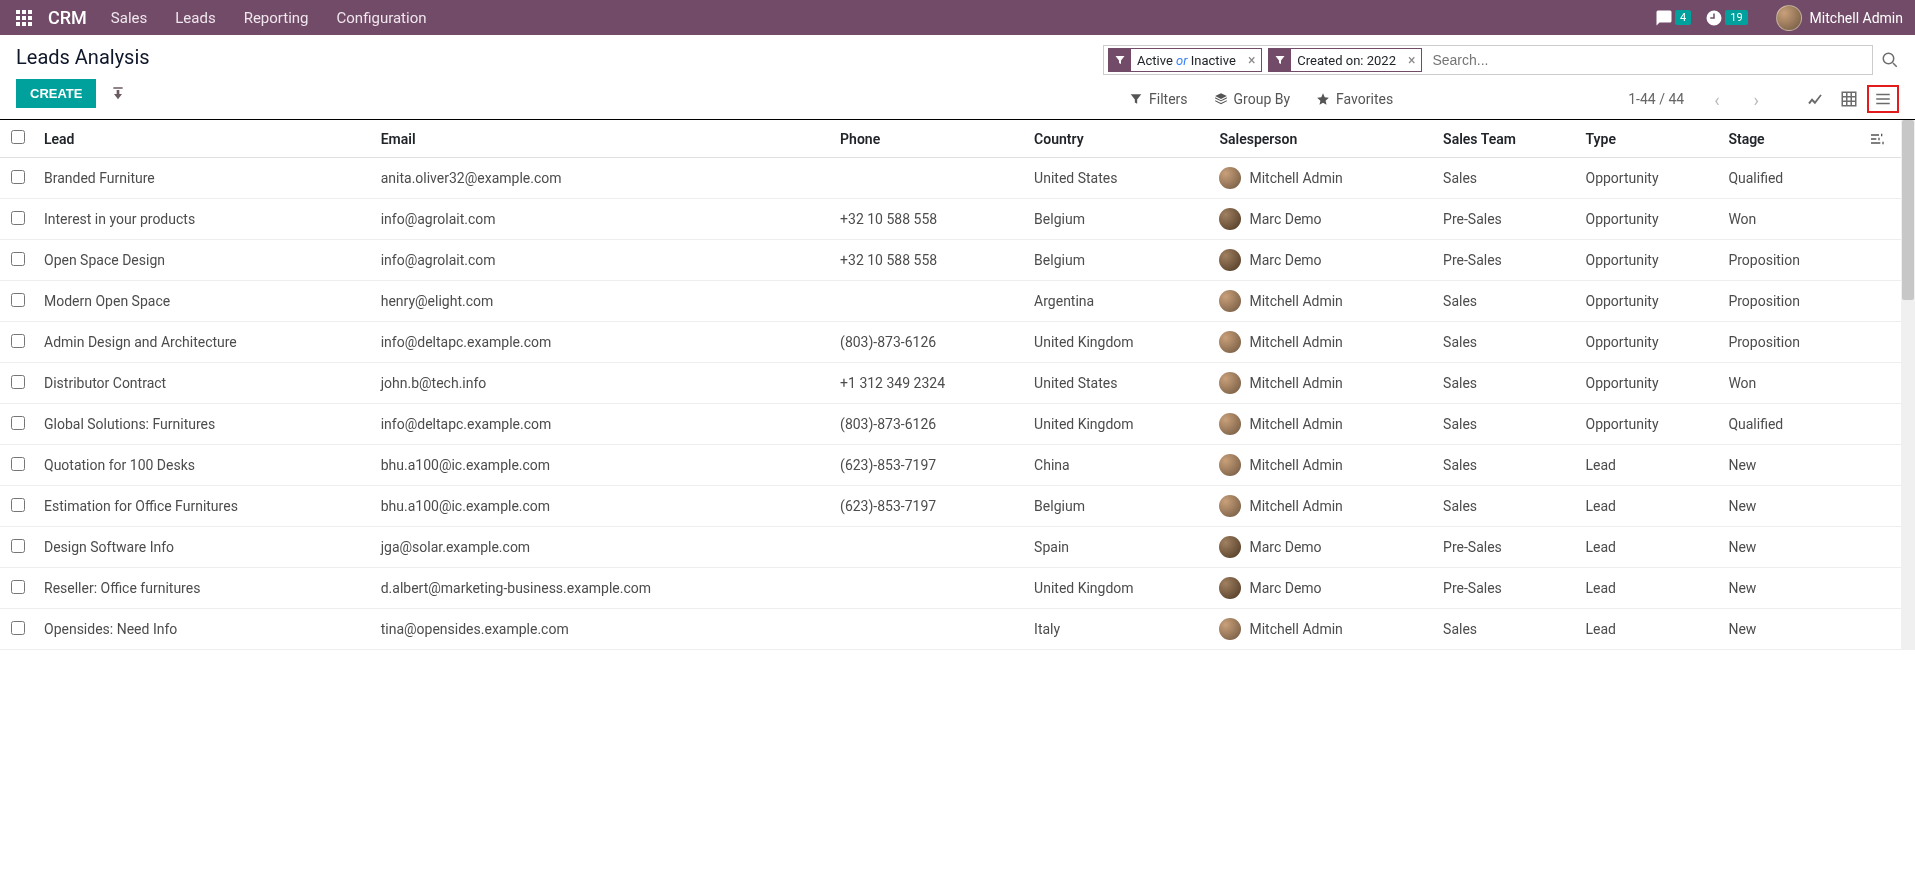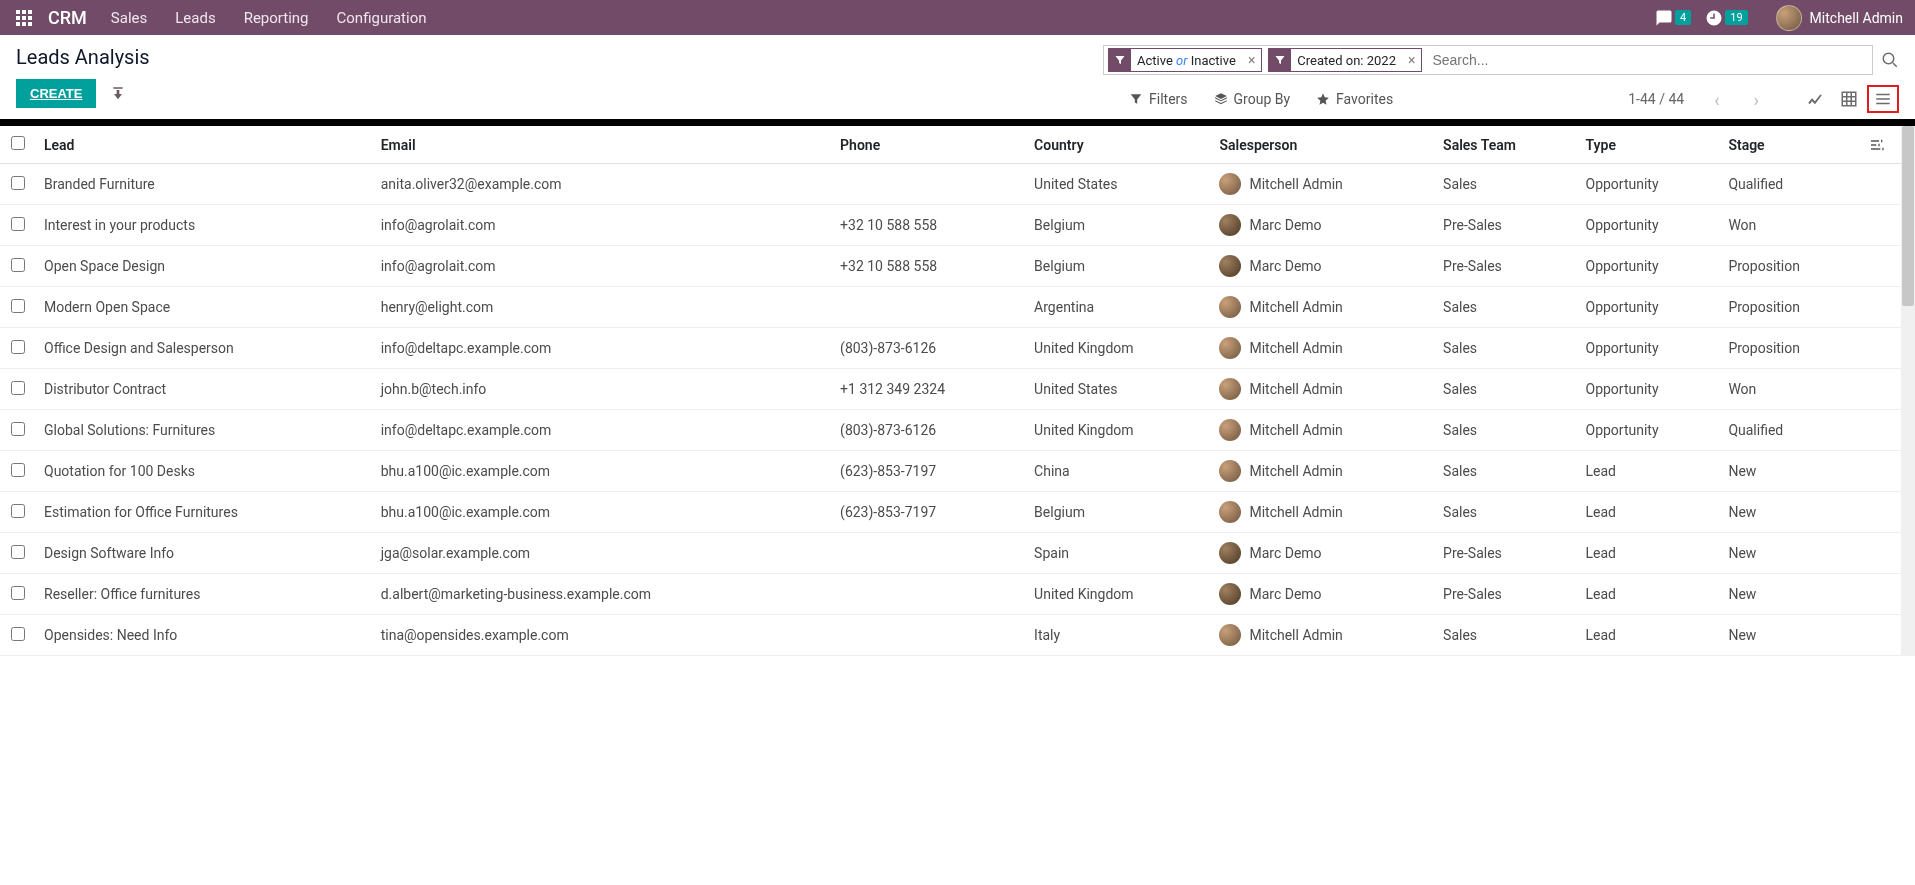--- a/index.html
+++ b/index.html
@@ -16,21 +16,21 @@
   .nav-icon-group { display: flex; align-items: center; gap: 14px; }
   .icon-badge { position: relative; display: flex; align-items: center; cursor: pointer; }
   .badge { background: #00a09d; color: #fff; font-size: 11px; padding: 1px 5px; border-radius: 2px; margin-left: 2px; }
   .user-block { display: flex; align-items: center; gap: 8px; margin-left: 14px; cursor: pointer; }
   .avatar-sm { width: 26px; height: 26px; border-radius: 50%; background: radial-gradient(circle at 30% 30%, #c9a07a, #6d553e); border: 1px solid rgba(255,255,255,.4); }
   
   
   .control-bar { display: flex; align-items: flex-start; padding: 10px 16px 0 16px; }
   .cb-left { flex: 0 0 auto; }
   .page-title { font-size: 20px; color: #0f172a; margin-bottom: 10px; }
-  .btn-create { background: #00a09d; color: #fff; border: none; padding: 7px 14px; font-weight: 600; font-size: 13px; cursor: pointer; text-decoration: underline; }
+  .btn-create { background: #00a09d; color: #fff; border: none; padding: 7px 14px; font-weight: 600; font-size: 13px; cursor: pointer; }
   .btn-dl { margin-left: 14px; color: #6b5b63; cursor: pointer; font-size: 15px; }
   .cb-right { flex: 1; display: flex; flex-direction: column; align-items: flex-end; gap: 10px; }
   
   
   .search-row { display: flex; align-items: center; width: 770px; border: 1px solid #ccc; padding: 2px 4px; gap: 6px; }
   .facet { display: flex; align-items: center; border: 1px solid #714b67; }
   .facet-icon { background: #714b67; color: #fff; width: 22px; height: 22px; display: flex; align-items: center; justify-content: center; }
   .facet-label { padding: 2px 6px; font-size: 13px; }
   .facet-label em { font-style: italic; color: #3b82f6; }
   .facet-x { padding: 0 6px; color: #888; cursor: pointer; }
@@ -42,21 +42,21 @@
   .toolbar-row { display: flex; align-items: center; gap: 26px; width: 770px; justify-content: flex-start; }
   .tool-btn { display: flex; align-items: center; gap: 6px; color: #555; cursor: pointer; font-size: 14px; }
   .tool-spacer { flex: 1; }
   .pager { color: #666; font-size: 14px; white-space: nowrap; }
   .pager-arrow { color: #bbb; font-size: 18px; cursor: pointer; padding: 0 4px; }
   .view-switch { display: flex; gap: 2px; margin-left: 10px; }
   .vs-btn { width: 32px; height: 28px; display: flex; align-items: center; justify-content: center; color: #6c6c6c; cursor: pointer; }
   .vs-active { border: 2px solid #e21c1c; }
   
   
-  .table-wrap { margin-top: 6px; border-top: 7px solid #000000; position: relative; }
+  .table-wrap { margin-top: 6px; border-top: 1px solid #000000; position: relative; }
   table { width: calc(100% - 14px); border-collapse: collapse; }
   thead th { text-align: left; font-weight: 600; font-size: 14px; padding: 10px 8px; border-bottom: 1px solid #e0e0e0; color: #212529; }
   tbody td { padding: 9px 8px; border-bottom: 1px solid #eee; font-size: 14px; color: #4c4c4c; vertical-align: middle; }
   .chk { width: 36px; text-align: center; }
   input[type=checkbox] { width: 14px; height: 14px; }
   .sp-cell { display: flex; align-items: center; gap: 8px; }
   .sp-avatar { width: 22px; height: 22px; border-radius: 50%; background: radial-gradient(circle at 30% 30%, #c9a07a, #6d553e); flex-shrink: 0; }
   .sp-avatar.b { background: radial-gradient(circle at 30% 30%, #a08060, #4b3622); }
   .opt-col { width: 40px; text-align: right; color: #555; cursor: pointer; }
   
@@ -283,21 +283,21 @@
               <span>Mitchell Admin</span>
             </div>
           </td>
           <td>Sales</td>
           <td>Opportunity</td>
           <td>Proposition</td>
           <td class="opt-col"></td>
         </tr>
         <tr>
           <td class="chk"><input type="checkbox" style=""></td>
-          <td>Office Design and Salesperson</td>
+          <td>Admin Design and Architecture</td>
           <td>info@deltapc.example.com</td>
           <td>(803)-873-6126</td>
           <td>United Kingdom</td>
           <td>
             <div class="sp-cell">
               <div class="sp-avatar a"></div>
               <span>Mitchell Admin</span>
             </div>
           </td>
           <td>Sales</td>

